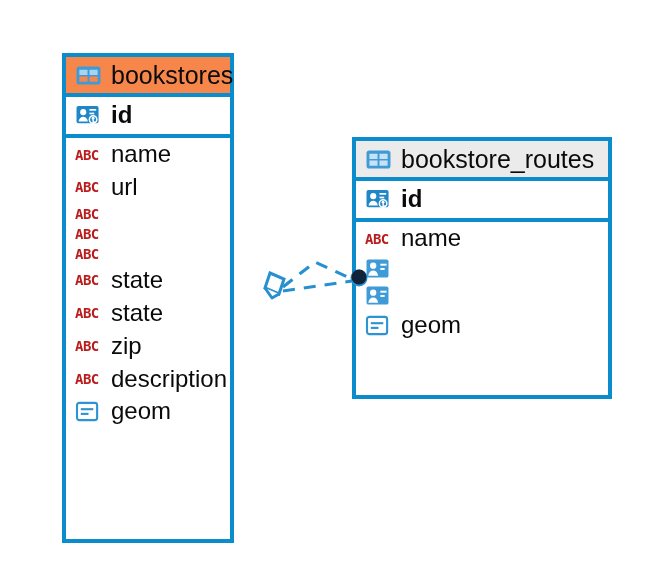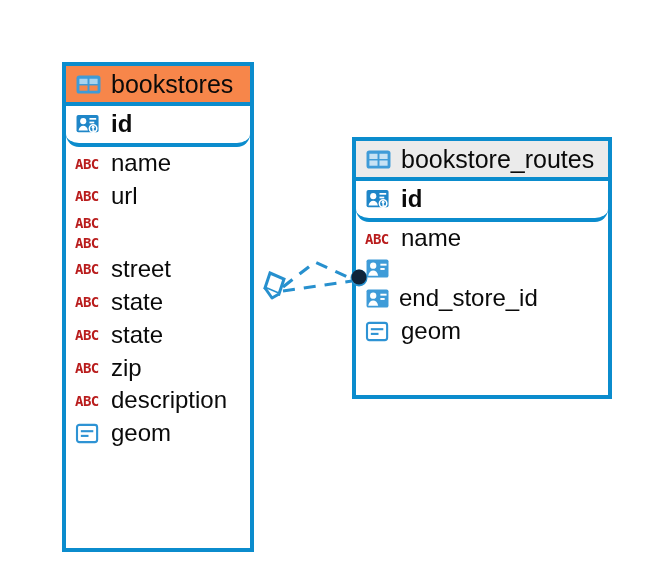--- a/index.html
+++ b/index.html
@@ -50,21 +50,20 @@
 
   .field-list { display: block; }
 
   .field-row {
     box-sizing: border-box;
     display: flex;
     align-items: center;
     gap: 9px;
     padding: 3px 10px 3px 9px;
     white-space: nowrap;
-    border-radius: 13px;
   }
   .field-row.pk { border-bottom: 4px solid #0b8ccd; padding-bottom: 5px; padding-top: 5px;}
 
   .field-label {
     font-size: 24px;
     color: #0a0a0a;
     line-height: 1.12;
   }
   .field-row.pk .field-label { font-weight: bold; }
 
@@ -96,21 +95,21 @@
     width: 654px;
     height: 570px;
     pointer-events: none;
   }
 </style>
 </head>
 <body>
 
 <div id="canvas">
 
-  <div class="entity" id="entity-bookstores" style="left:62px; top:62px; width:192px; height:490px;">
+  <div class="entity" id="entity-bookstores" style="left:62px; top:53px; width:172px; height:490px;">
 
     <div class="entity-header accent-orange">
       <svg class="icon" viewBox="0 0 28 24">
         <rect x="1.5" y="2.5" width="25" height="19" rx="3" fill="#3e9bd8"></rect>
         <rect x="4.5" y="6" width="8.5" height="5.5" fill="#a8d4ef"></rect>
         <rect x="15" y="6" width="8.5" height="5.5" fill="#a8d4ef"></rect>
         <rect x="4.5" y="13" width="8.5" height="5.5" fill="#f7864a"></rect>
         <rect x="15" y="13" width="8.5" height="5.5" fill="#f7864a"></rect>
       </svg>
       <span class="entity-title">bookstores</span>
@@ -146,21 +145,20 @@
       <div class="field-row">
         <span class="abc-icon">ABC</span>
       </div>
 
       <div class="field-row">
         <span class="abc-icon">ABC</span>
       </div>
 
       <div class="field-row">
         <span class="abc-icon">ABC</span>
-        <span class="field-label">street</span>
       </div>
 
       <div class="field-row">
         <span class="abc-icon">ABC</span>
         <span class="field-label">state</span>
       </div>
 
       <div class="field-row">
         <span class="abc-icon">ABC</span>
         <span class="field-label">state</span>
@@ -234,21 +232,20 @@
       </div>
 
       <div class="field-row">
         <svg class="icon icon-sm" viewBox="0 0 26 22">
           <rect x="1.5" y="1.5" width="23" height="19" rx="2" fill="#3e9bd8"></rect>
           <circle cx="8.5" cy="8" r="3.3" fill="#ffffff"></circle>
           <path d="M3.3 18.6c0.6-3.7 2.8-5.5 5.2-5.5s4.6 1.8 5.2 5.5z" fill="#ffffff"></path>
           <rect x="16" y="6" width="6.5" height="2" fill="#ffffff"></rect>
           <rect x="16" y="10.5" width="4.5" height="2" fill="#ffffff"></rect>
         </svg>
-        <span class="field-label">end_store_id</span>
       </div>
 
       <div class="field-row">
         <svg class="icon" viewBox="0 0 28 24">
           <rect x="2" y="3" width="21" height="18" rx="2.5" fill="none" stroke="#2e93d4" stroke-width="2.2"></rect>
           <rect x="6" y="8.5" width="13" height="2.2" fill="#2e93d4"></rect>
           <rect x="6" y="13.4" width="8" height="2.2" fill="#2e93d4"></rect>
         </svg>
         <span class="field-label">geom</span>
       </div>

